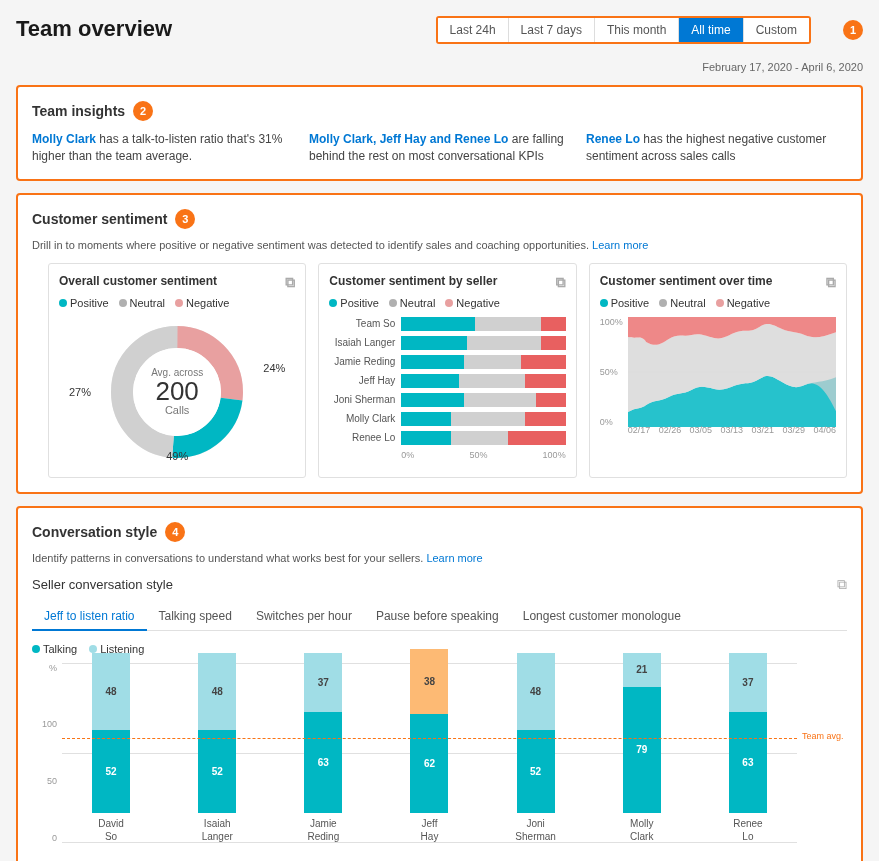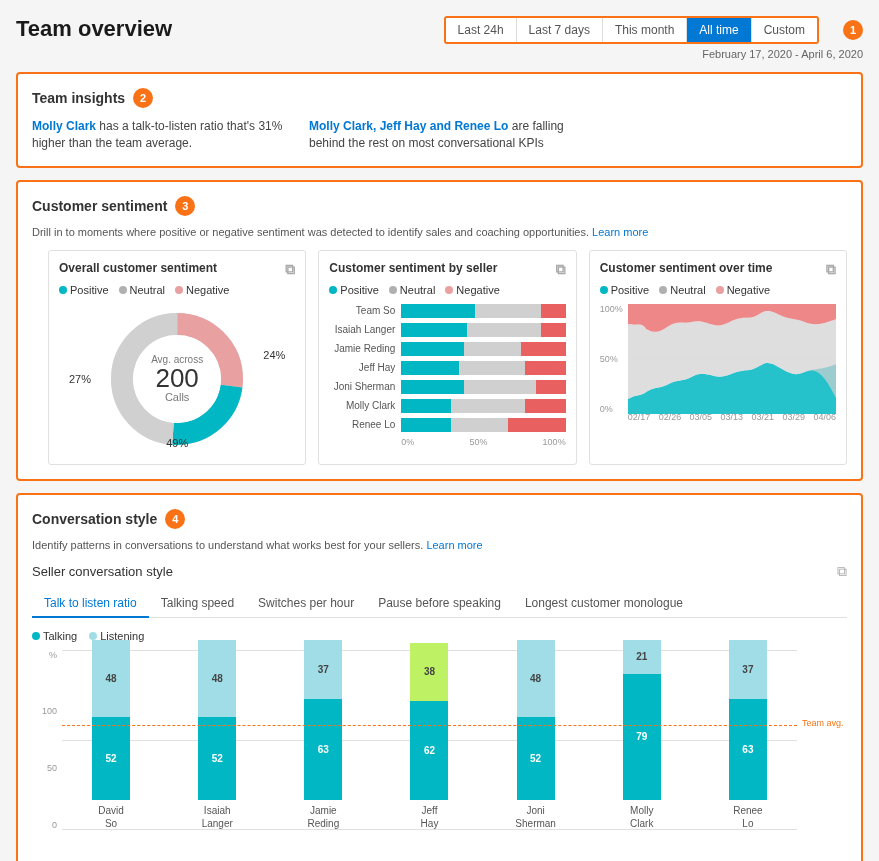--- a/index.html
+++ b/index.html
@@ -9,21 +9,21 @@
     
     
     .header { display: flex; justify-content: space-between; align-items: flex-start; margin-bottom: 12px; }
     .page-title { font-size: 22px; font-weight: 600; color: #1a1a1a; }
     .header-right { display: flex; flex-direction: column; align-items: flex-end; }
     
     .time-filter-group { display: flex; border: 2px solid #f97316; border-radius: 3px; overflow: hidden; }
     .time-btn { padding: 5px 12px; border: none; background: #fff; cursor: pointer; font-size: 12px; color: #555; border-right: 1px solid #ddd; }
     .time-btn:last-child { border-right: none; }
     .time-btn.active { background: #0078d4; color: #fff; }
-    .date-range { font-size: 11px; color: #666; margin-top: 4px; }
+    .date-range { font-size: 11px; color: #666; margin-top: 17px; }
     
     .step-badge { background: #f97316; color: white; border-radius: 50%; width: 20px; height: 20px; display: inline-flex; align-items: center; justify-content: center; font-size: 11px; font-weight: bold; margin-left: 8px; }
     
     
     .section { background: #fff; border: 2px solid #f97316; border-radius: 4px; margin-bottom: 12px; padding: 14px; }
     
     
     .section-header { display: flex; align-items: center; margin-bottom: 10px; }
     .section-title { font-size: 14px; font-weight: 600; }
     
@@ -96,21 +96,21 @@
 </head>
 <body>
 
 <div class="page">
 
   <div class="header">
     <div class="page-title-area">
       <span class="page-title">Team overview</span>
     </div>
     <div class="header-right">
-      <div style="display:flex; align-items:center; gap:16px;">
+      <div style="display:flex; align-items:center; gap:24px;">
         <div class="time-filter-group" id="time-filters">
             <button class="time-btn">Last 24h</button>
             <button class="time-btn">Last 7 days</button>
             <button class="time-btn">This month</button>
             <button class="time-btn active">All time</button>
             <button class="time-btn">Custom</button>
           </div>
         <span class="step-badge">1</span>
       </div>
       <div class="date-range">February 17, 2020 - April 6, 2020</div>
@@ -118,20 +118,21 @@
   </div>
 
   <div class="section">
     <div class="section-header">
       <span class="section-title">Team insights</span>
       <span class="step-badge">2</span>
     </div>
     <div class="insights-grid" id="insights-grid">
         <div class="insight-item"><span class="highlight">Molly Clark</span> has a talk-to-listen ratio that's 31% higher than the team average.</div>
         <div class="insight-item"><span class="highlight">Molly Clark, Jeff Hay and Renee Lo</span> are falling behind the rest on most conversational KPIs</div>
+        <div class="insight-item"><span class="highlight">Renee Lo</span> has the highest negative customer sentiment across sales calls</div>
       </div>
   </div>
 
   <div class="section">
     <div class="section-header">
       <span class="section-title">Customer sentiment</span>
       <span class="step-badge">3</span>
     </div>
     <p class="sentiment-subtitle">
       <span>Drill in to moments where positive or negative sentiment was detected to identify sales and coaching opportunities.</span>
@@ -326,21 +327,21 @@
       <span>Identify patterns in conversations to understand what works best for your sellers.</span>
       <a href="#">Learn more</a>
     </p>
 
     <div class="sub-section-header">
       <span class="sub-section-title">Seller conversation style</span>
       <span class="copy-icon">⧉</span>
     </div>
 
     <div class="tabs" id="conv-tabs">
-        <div class="tab active">Talk to listen ratio</div>
+        <div class="tab active">Jeff to listen ratio</div>
         <div class="tab">Talking speed</div>
         <div class="tab">Switches per hour</div>
         <div class="tab">Pause before speaking</div>
         <div class="tab">Longest customer monologue</div>
       </div>
 
     <div class="chart-legend-row">
       <div class="legend-item">
         <div class="legend-dot" style="background:#00b7c3;"></div>
         <span>Talking</span>
@@ -384,21 +385,21 @@
   </div>
             <div style="display: flex; flex-direction: column; align-items: center; flex: 1 1 0%;">
     <div style="display:flex;flex-direction:column;align-items:center;width:38px;">
       <div style="background:#a0dde6;width:38px;height:59px;display:flex;align-items:center;justify-content:center;font-size:10px;font-weight:600;color:#444;">37</div>
       <div style="background:#00b7c3;width:38px;height:101px;display:flex;align-items:center;justify-content:center;font-size:10px;font-weight:600;color:white;">63</div>
     </div>
     <div style="font-size:10px;color:#555;text-align:center;margin-top:4px;line-height:1.3;">Jamie<br>Reding</div>
   </div>
             <div style="display: flex; flex-direction: column; align-items: center; flex: 1 1 0%;">
     <div style="display:flex;flex-direction:column;align-items:center;width:38px;">
-      <div style="background:#bef264;width:38px;height:58px;display:flex;align-items:center;justify-content:center;font-size:10px;font-weight:600;color:#444;">38</div>
+      <div style="background:#fdba74;width:38px;height:65px;display:flex;align-items:center;justify-content:center;font-size:10px;font-weight:600;color:#444;">38</div>
       <div style="background:#00b7c3;width:38px;height:99px;display:flex;align-items:center;justify-content:center;font-size:10px;font-weight:600;color:white;">62</div>
     </div>
     <div style="font-size:10px;color:#555;text-align:center;margin-top:4px;line-height:1.3;">Jeff<br>Hay</div>
   </div>
             <div style="display: flex; flex-direction: column; align-items: center; flex: 1 1 0%;">
     <div style="display:flex;flex-direction:column;align-items:center;width:38px;">
       <div style="background:#a0dde6;width:38px;height:77px;display:flex;align-items:center;justify-content:center;font-size:10px;font-weight:600;color:#444;">48</div>
       <div style="background:#00b7c3;width:38px;height:83px;display:flex;align-items:center;justify-content:center;font-size:10px;font-weight:600;color:white;">52</div>
     </div>
     <div style="font-size:10px;color:#555;text-align:center;margin-top:4px;line-height:1.3;">Joni<br>Sherman</div>

